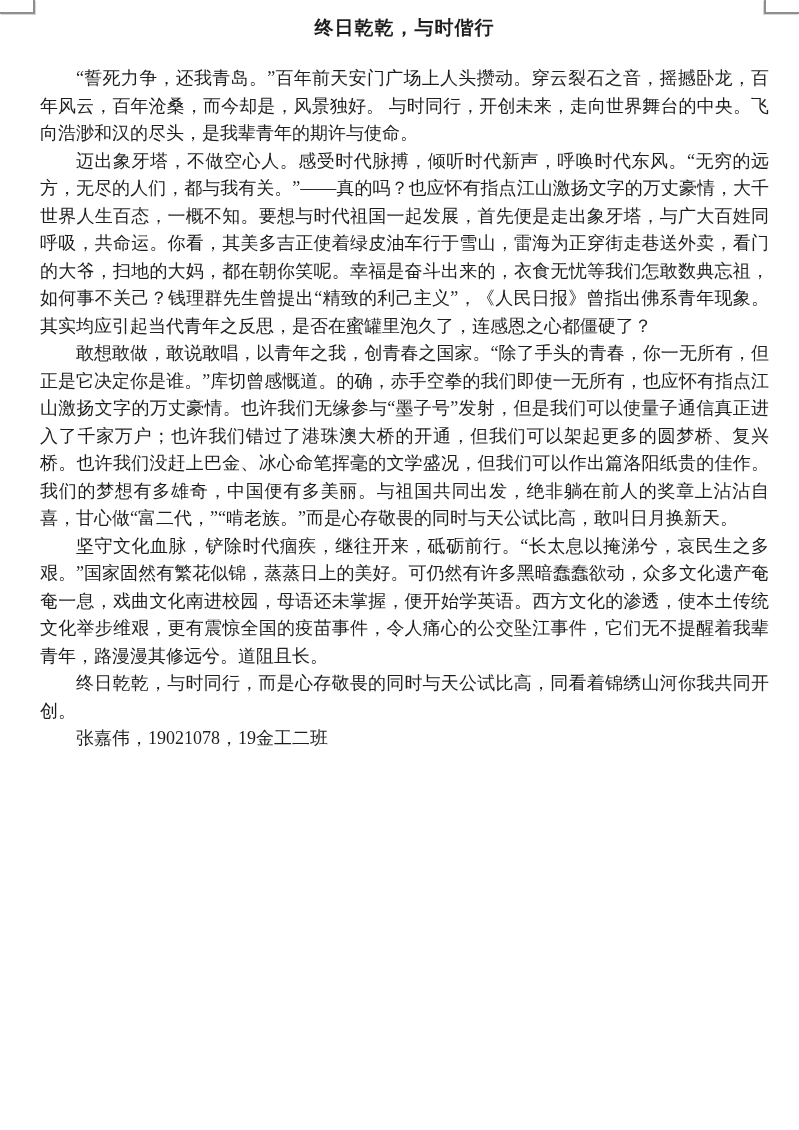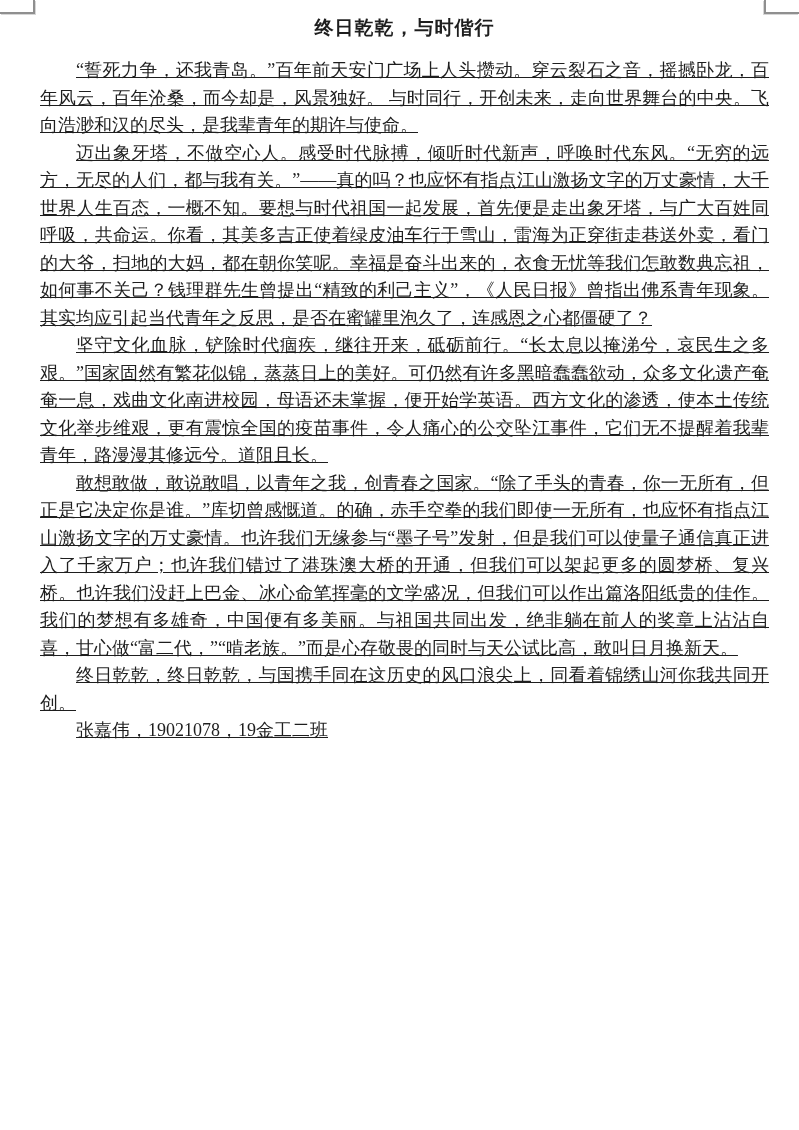--- a/index.html
+++ b/index.html
@@ -48,26 +48,25 @@
   }
   .essay-title {
     margin-top: 15px;
     text-align: center;
     font-size: 19px;
     line-height: 26px;
     font-weight: bold;
     letter-spacing: 1px;
   }
   .essay-body {
-    margin-top: 16px;
+    margin-top: 24px;
     font-size: 18px;
     line-height: 27.5px;
     text-align: justify;
     text-justify: inter-ideograph;
-    text-decoration: underline;
   }
   .essay-body p {
     text-indent: 2em;
     word-break: break-all;
   }
   .signature {
     text-align: left;
     text-indent: 0;
     font-size: 18px;
     line-height: 27.5px;
@@ -81,20 +80,20 @@
 
   <div class="crop-mark crop-tl"></div>
   <div class="crop-mark crop-tr"></div>
 
   <div class="content">
     <h1 class="essay-title">终日乾乾，与时偕行</h1>
 
     <div class="essay-body">
       <p>“誓死力争，还我青岛。”百年前天安门广场上人头攒动。穿云裂石之音，摇撼卧龙，百年风云，百年沧桑，而今却是，风景独好。 与时同行，开创未来，走向世界舞台的中央。飞向浩渺和汉的尽头，是我辈青年的期许与使命。</p>
       <p>迈出象牙塔，不做空心人。感受时代脉搏，倾听时代新声，呼唤时代东风。“无穷的远方，无尽的人们，都与我有关。”——真的吗？也应怀有指点江山激扬文字的万丈豪情，大千世界人生百态，一概不知。要想与时代祖国一起发展，首先便是走出象牙塔，与广大百姓同呼吸，共命运。你看，其美多吉正使着绿皮油车行于雪山，雷海为正穿街走巷送外卖，看门的大爷，扫地的大妈，都在朝你笑呢。幸福是奋斗出来的，衣食无忧等我们怎敢数典忘祖，如何事不关己？钱理群先生曾提出“精致的利己主义”，《人民日报》曾指出佛系青年现象。其实均应引起当代青年之反思，是否在蜜罐里泡久了，连感恩之心都僵硬了？</p>
+      <p>敢想敢做，敢说敢唱，以青年之我，创青春之国家。“除了手头的青春，你一无所有，但正是它决定你是谁。”库切曾感慨道。的确，赤手空拳的我们即使一无所有，也应怀有指点江山激扬文字的万丈豪情。也许我们无缘参与“墨子号”发射，但是我们可以使量子通信真正进入了千家万户；也许我们错过了港珠澳大桥的开通，但我们可以架起更多的圆梦桥、复兴桥。也许我们没赶上巴金、冰心命笔挥毫的文学盛况，但我们可以作出篇洛阳纸贵的佳作。我们的梦想有多雄奇，中国便有多美丽。与祖国共同出发，绝非躺在前人的奖章上沾沾自喜，甘心做“富二代，”“啃老族。”而是心存敬畏的同时与天公试比高，敢叫日月换新天。</p>
       <p>坚守文化血脉，铲除时代痼疾，继往开来，砥砺前行。“长太息以掩涕兮，哀民生之多艰。”国家固然有繁花似锦，蒸蒸日上的美好。可仍然有许多黑暗蠢蠢欲动，众多文化遗产奄奄一息，戏曲文化南进校园，母语还未掌握，便开始学英语。西方文化的渗透，使本土传统文化举步维艰，更有震惊全国的疫苗事件，令人痛心的公交坠江事件，它们无不提醒着我辈青年，路漫漫其修远兮。道阻且长。</p>
-      <p>敢想敢做，敢说敢唱，以青年之我，创青春之国家。“除了手头的青春，你一无所有，但正是它决定你是谁。”库切曾感慨道。的确，赤手空拳的我们即使一无所有，也应怀有指点江山激扬文字的万丈豪情。也许我们无缘参与“墨子号”发射，但是我们可以使量子通信真正进入了千家万户；也许我们错过了港珠澳大桥的开通，但我们可以架起更多的圆梦桥、复兴桥。也许我们没赶上巴金、冰心命笔挥毫的文学盛况，但我们可以作出篇洛阳纸贵的佳作。我们的梦想有多雄奇，中国便有多美丽。与祖国共同出发，绝非躺在前人的奖章上沾沾自喜，甘心做“富二代，”“啃老族。”而是心存敬畏的同时与天公试比高，敢叫日月换新天。</p>
-      <p>终日乾乾，终日乾乾，与国携手同在这历史的风口浪尖上，同看着锦绣山河你我共同开创。</p>
+      <p>终日乾乾，与时同行，而是心存敬畏的同时与天公试比高，同看着锦绣山河你我共同开创。</p>
       <p class="signature">张嘉伟，19021078，19金工二班</p>
     </div>
   </div>
 
 </div>
 
 </body></html>

